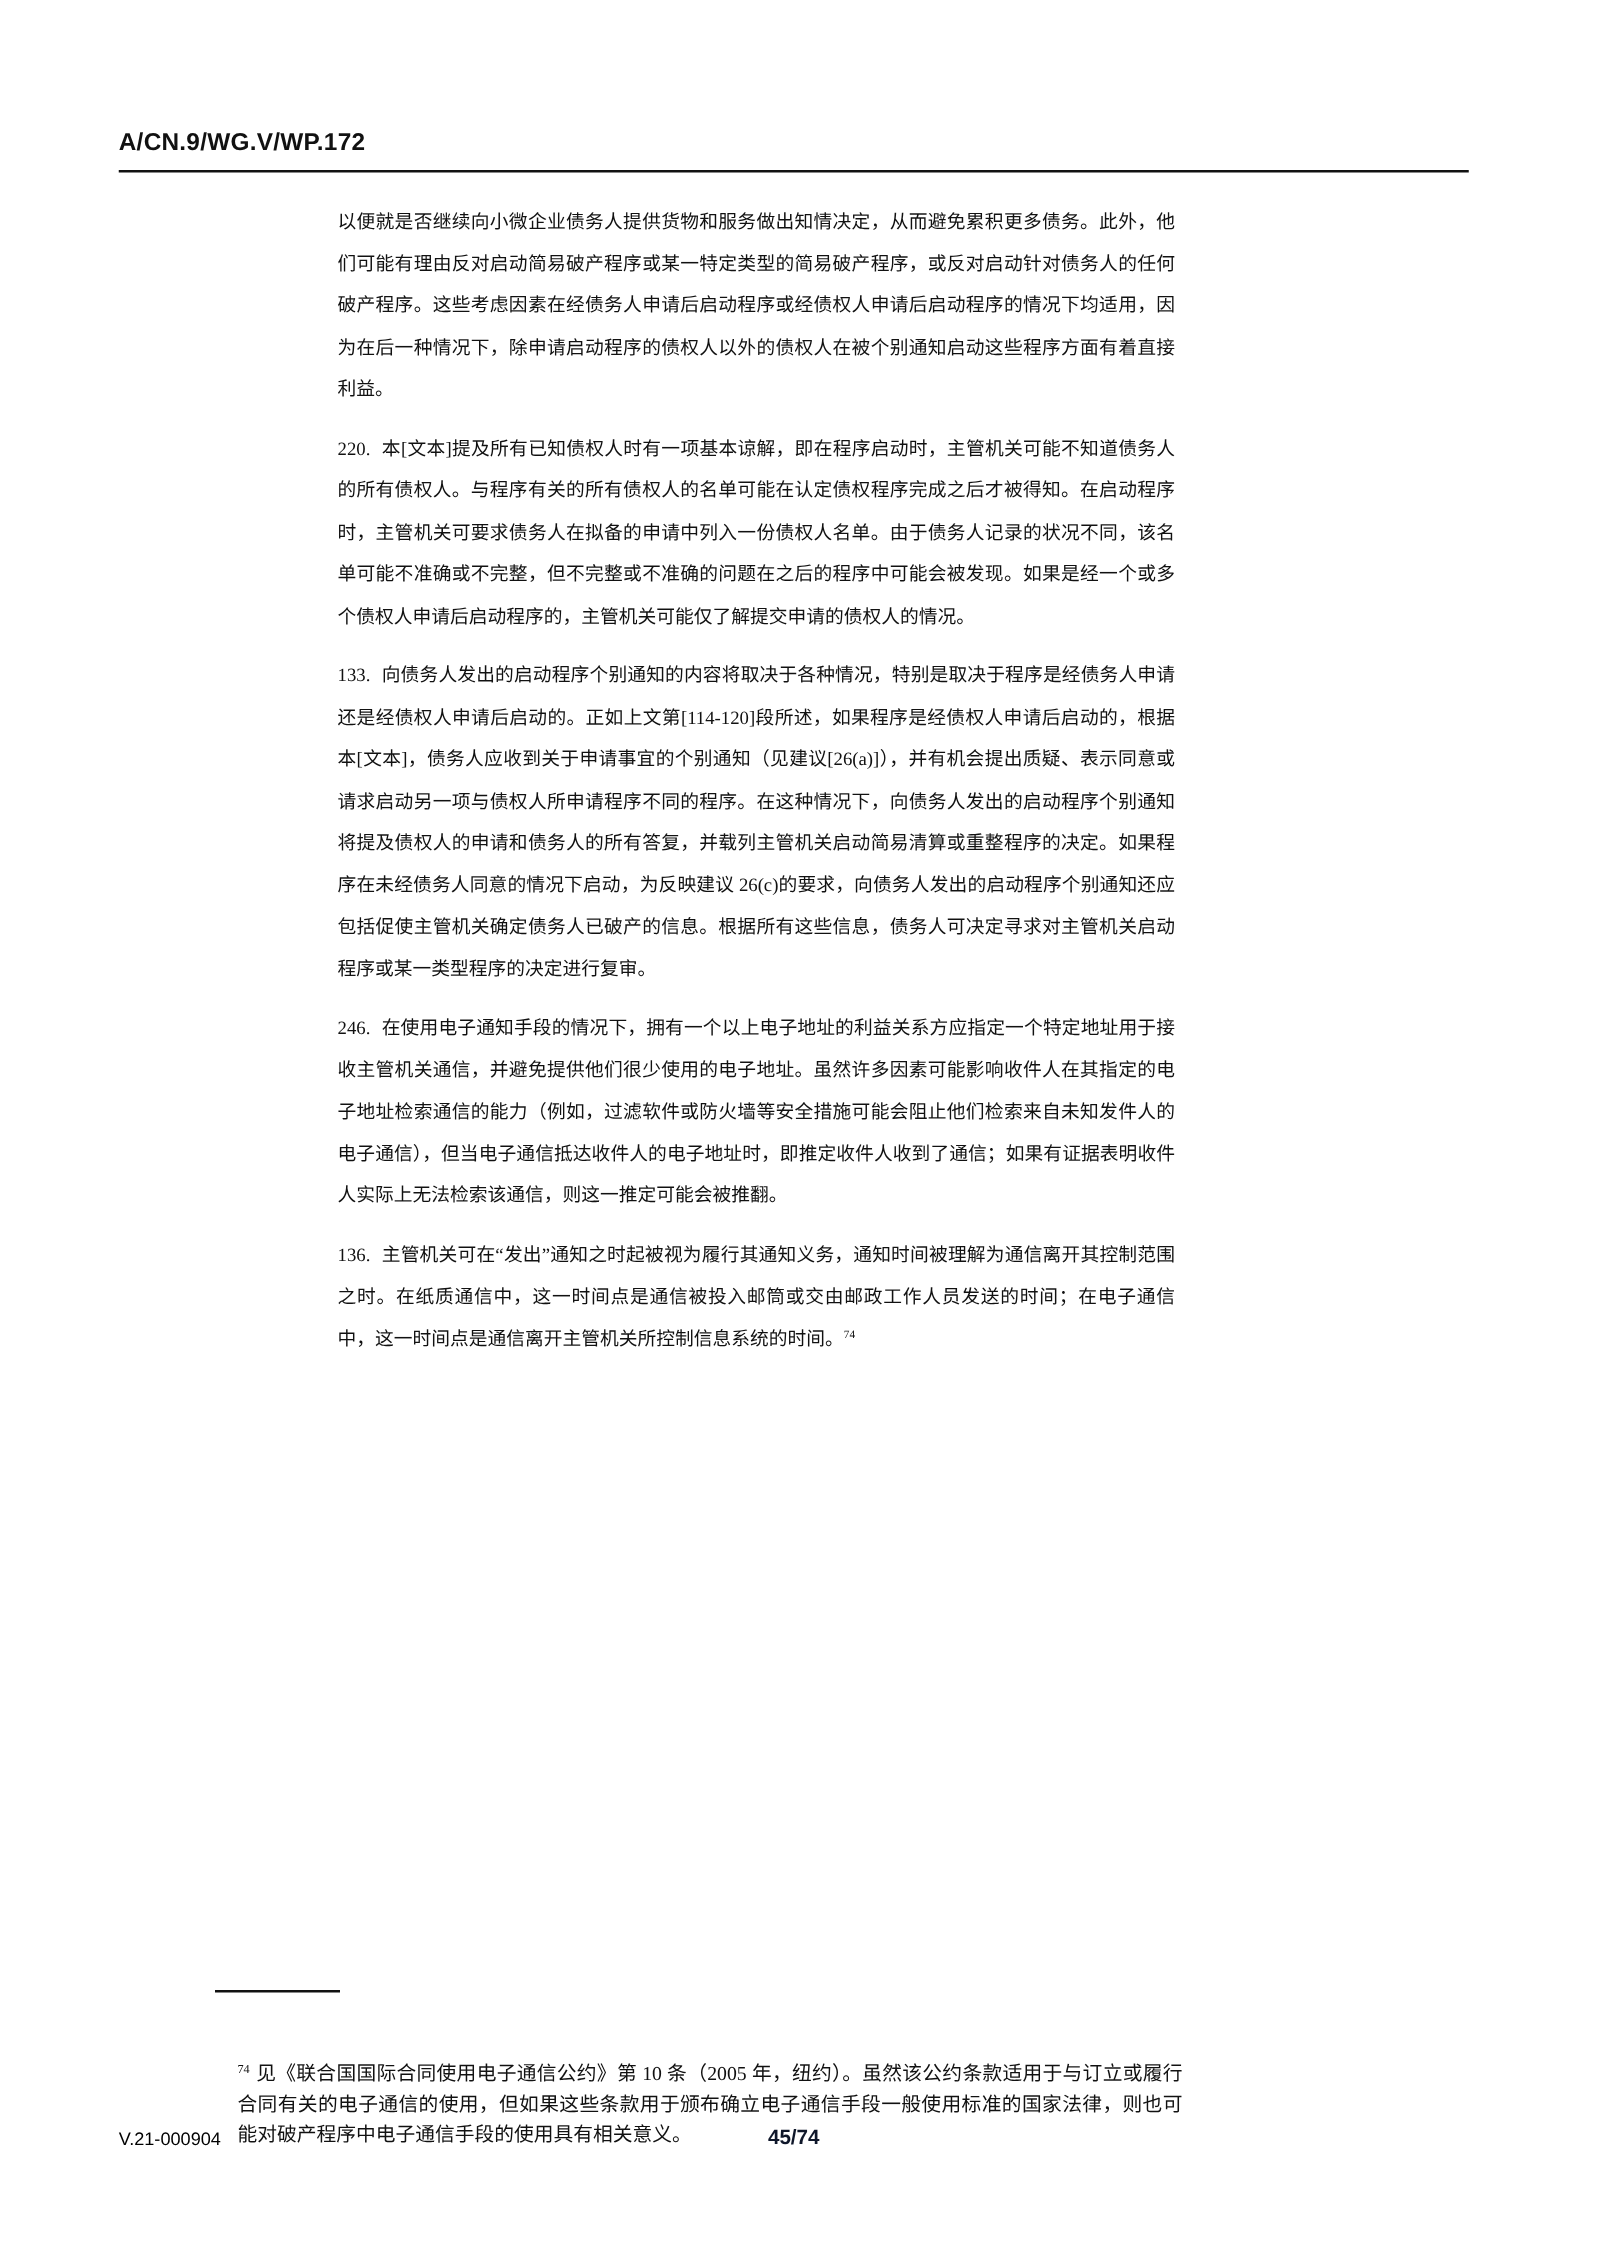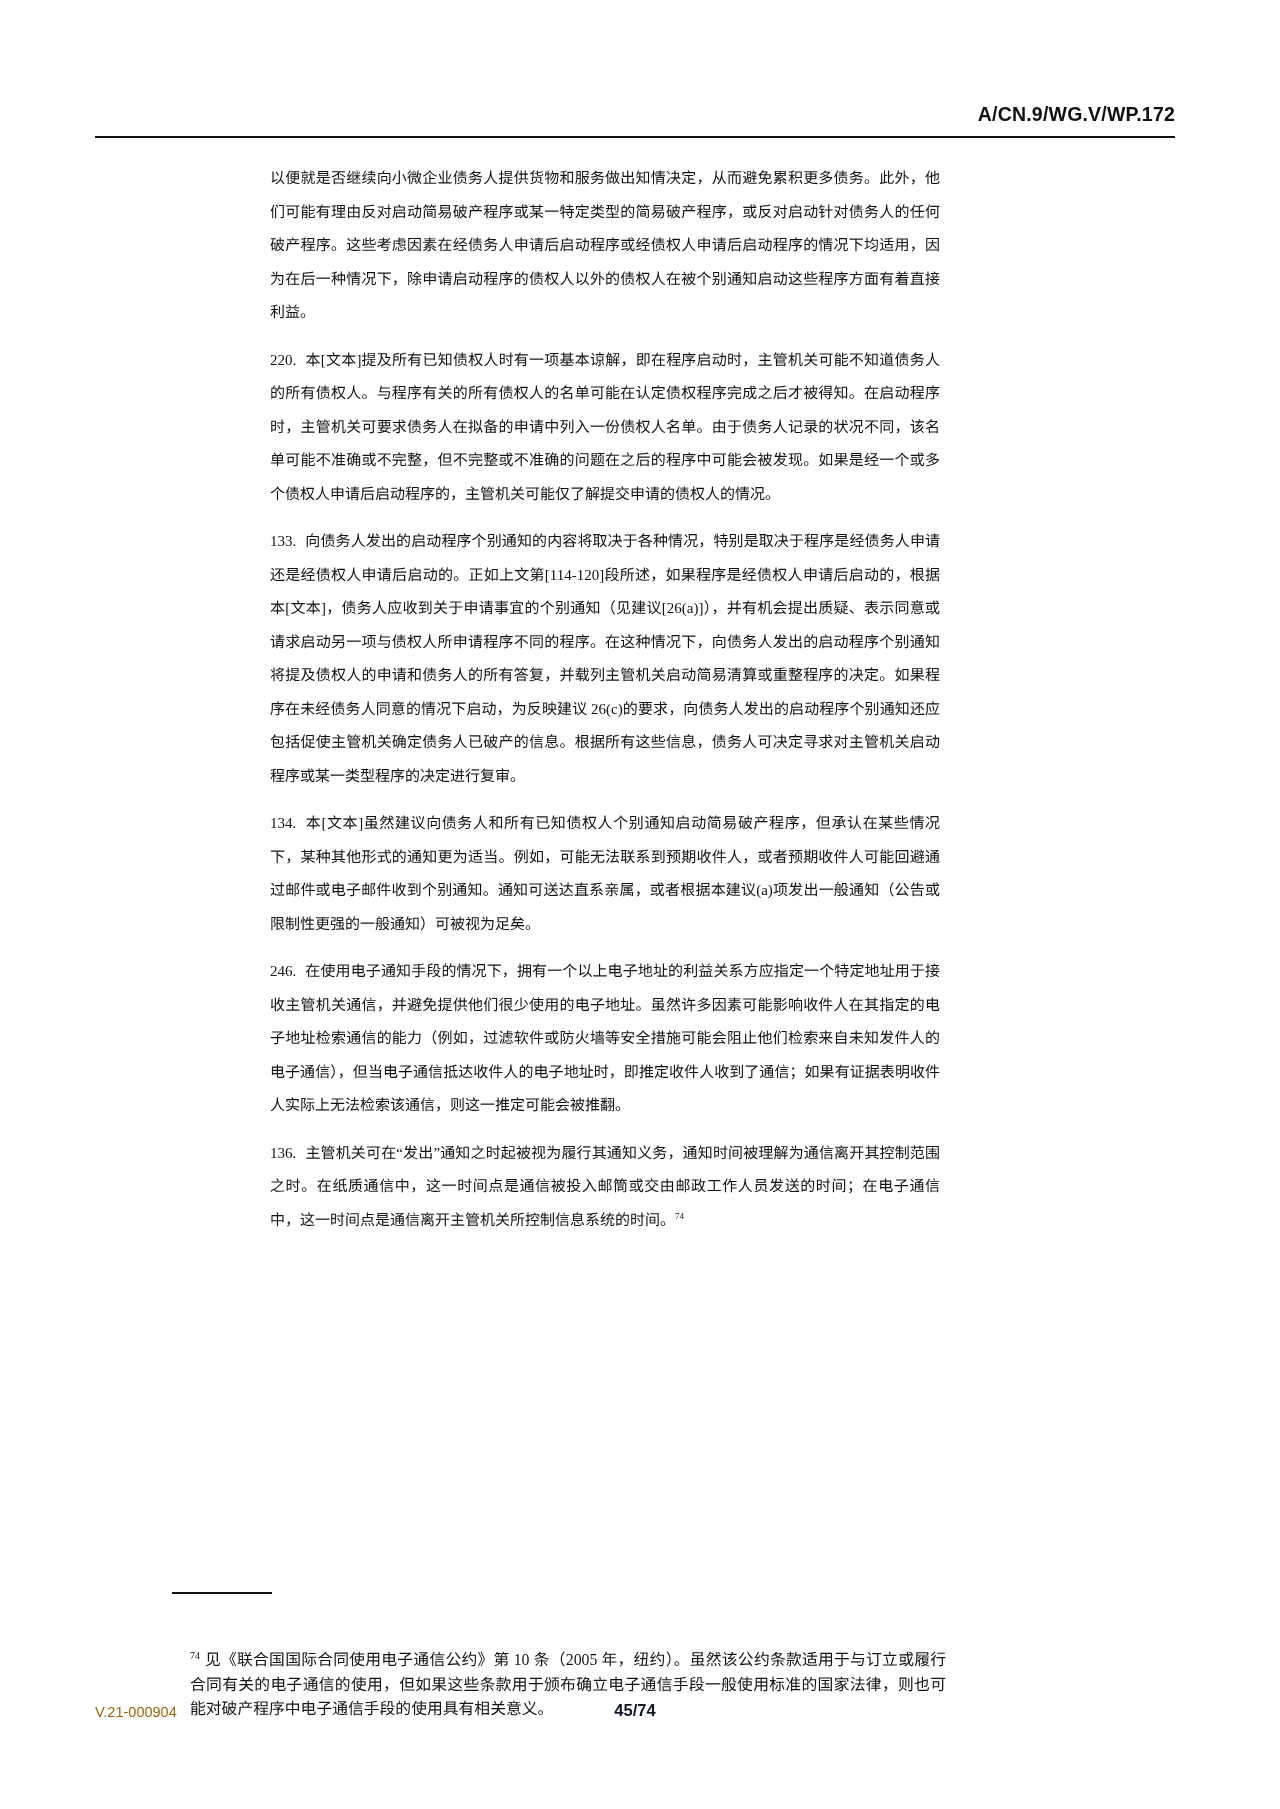--- a/index.html
+++ b/index.html
@@ -3,42 +3,42 @@
 <meta charset="utf-8">
 <title>Document</title>
 <style>
   html,body{margin:0;padding:0}
   body{
     width:1280px;height:1809px;background:#ffffff;position:relative;
     font-family:"Liberation Serif","DejaVu Serif",serif;color:#111;
     overflow:hidden;
   }
   .doc-symbol{
-    position:absolute;top:103px;left:95px;width:1080px;text-align:right;
+    position:absolute;top:103px;left:95px;width:1080px;
     font-family:"Liberation Sans","DejaVu Sans",sans-serif;font-weight:bold;
     font-size:19.5px;letter-spacing:.2px;
   }
   .header-rule{position:absolute;top:136px;left:95px;width:1080px;height:2px;background:#111}
   .body-text{
     position:absolute;top:162px;left:270px;width:670px;
     font-size:15px;line-height:33.5px;text-align:justify;
   }
   .para{margin:0 0 14px 0}
   .pnum{margin-right:9px}
   .pnum:empty{margin-right:0}
   .fn-ref{font-size:60%;vertical-align:super;line-height:0}
   .fn-sep{position:absolute;top:1592px;left:172px;width:100px;height:2px;background:#111}
   .footnote{
     position:absolute;top:1600px;left:190px;width:756px;
     font-size:15.8px;line-height:24.6px;text-align:justify;margin-top:48px;
   }
   .fn-marker{font-size:62%;vertical-align:super;line-height:0;margin-right:5px}
   .job-number{
     position:absolute;top:1704px;left:95px;
-    font-family:"Liberation Sans","DejaVu Sans",sans-serif;font-size:14.5px;color:#a16207;
+    font-family:"Liberation Sans","DejaVu Sans",sans-serif;font-size:14.5px;color:#000000;
   }
   .page-number{
     position:absolute;top:1701px;left:95px;width:1080px;text-align:center;
     font-family:"Liberation Sans","DejaVu Sans",sans-serif;font-weight:bold;font-size:16.5px;color:#0f172a;
   }
 </style>
 </head>
 <body>
 
 <div class="page">
@@ -46,21 +46,20 @@
   <div class="doc-symbol">A/CN.9/WG.V/WP.172</div>
   <div class="header-rule"></div>
 
   <main class="body-text">
     <p class="para"><span class="pnum"></span><span>以便就是否继续向小微企业债务人提供货物和服务做出知情决定，从而避免累积更多债务。此外，他们可能有理由反对启动简易破产程序或某一特定类型的简易破产程序，或反对启动针对债务人的任何破产程序。这些考虑因素在经债务人申请后启动程序或经债权人申请后启动程序的情况下均适用，因为在后一种情况下，除申请启动程序的债权人以外的债权人在被个别通知启动这些程序方面有着直接利益。</span></p>
 
     <p class="para"><span class="pnum">220.</span><span>本[文本]提及所有已知债权人时有一项基本谅解，即在程序启动时，主管机关可能不知道债务人的所有债权人。与程序有关的所有债权人的名单可能在认定债权程序完成之后才被得知。在启动程序时，主管机关可要求债务人在拟备的申请中列入一份债权人名单。由于债务人记录的状况不同，该名单可能不准确或不完整，但不完整或不准确的问题在之后的程序中可能会被发现。如果是经一个或多个债权人申请后启动程序的，主管机关可能仅了解提交申请的债权人的情况。</span></p>
 
     <p class="para"><span class="pnum">133.</span><span>向债务人发出的启动程序个别通知的内容将取决于各种情况，特别是取决于程序是经债务人申请还是经债权人申请后启动的。正如上文第[114-120]段所述，如果程序是经债权人申请后启动的，根据本[文本]，债务人应收到关于申请事宜的个别通知（见建议[26(a)]），并有机会提出质疑、表示同意或请求启动另一项与债权人所申请程序不同的程序。在这种情况下，向债务人发出的启动程序个别通知将提及债权人的申请和债务人的所有答复，并载列主管机关启动简易清算或重整程序的决定。如果程序在未经债务人同意的情况下启动，为反映建议 26(c)的要求，向债务人发出的启动程序个别通知还应包括促使主管机关确定债务人已破产的信息。根据所有这些信息，债务人可决定寻求对主管机关启动程序或某一类型程序的决定进行复审。</span></p>
 
-    <p class="para"><span class="pnum">134.</span><span>本[文本]虽然建议向债务人和所有已知债权人个别通知启动简易破产程序，但承认在某些情况下，某种其他形式的通知更为适当。例如，可能无法联系到预期收件人，或者预期收件人可能回避通过邮件或电子邮件收到个别通知。通知可送达直系亲属，或者根据本建议(a)项发出一般通知（公告或限制性更强的一般通知）可被视为足矣。</span></p>
 
     <p class="para"><span class="pnum">246.</span><span>在使用电子通知手段的情况下，拥有一个以上电子地址的利益关系方应指定一个特定地址用于接收主管机关通信，并避免提供他们很少使用的电子地址。虽然许多因素可能影响收件人在其指定的电子地址检索通信的能力（例如，过滤软件或防火墙等安全措施可能会阻止他们检索来自未知发件人的电子通信），但当电子通信抵达收件人的电子地址时，即推定收件人收到了通信；如果有证据表明收件人实际上无法检索该通信，则这一推定可能会被推翻。</span></p>
 
     <p class="para"><span class="pnum">136.</span><span>主管机关可在“发出”通知之时起被视为履行其通知义务，通知时间被理解为通信离开其控制范围之时。在纸质通信中，这一时间点是通信被投入邮筒或交由邮政工作人员发送的时间；在电子通信中，这一时间点是通信离开主管机关所控制信息系统的时间。</span><sup class="fn-ref">74</sup></p>
   </main>
 
   <div class="fn-sep"></div>
 
   <div class="footnote"><sup class="fn-marker">74</sup><span>见《联合国国际合同使用电子通信公约》第 10 条（2005 年，纽约）。虽然该公约条款适用于与订立或履行合同有关的电子通信的使用，但如果这些条款用于颁布确立电子通信手段一般使用标准的国家法律，则也可能对破产程序中电子通信手段的使用具有相关意义。</span></div>
 

